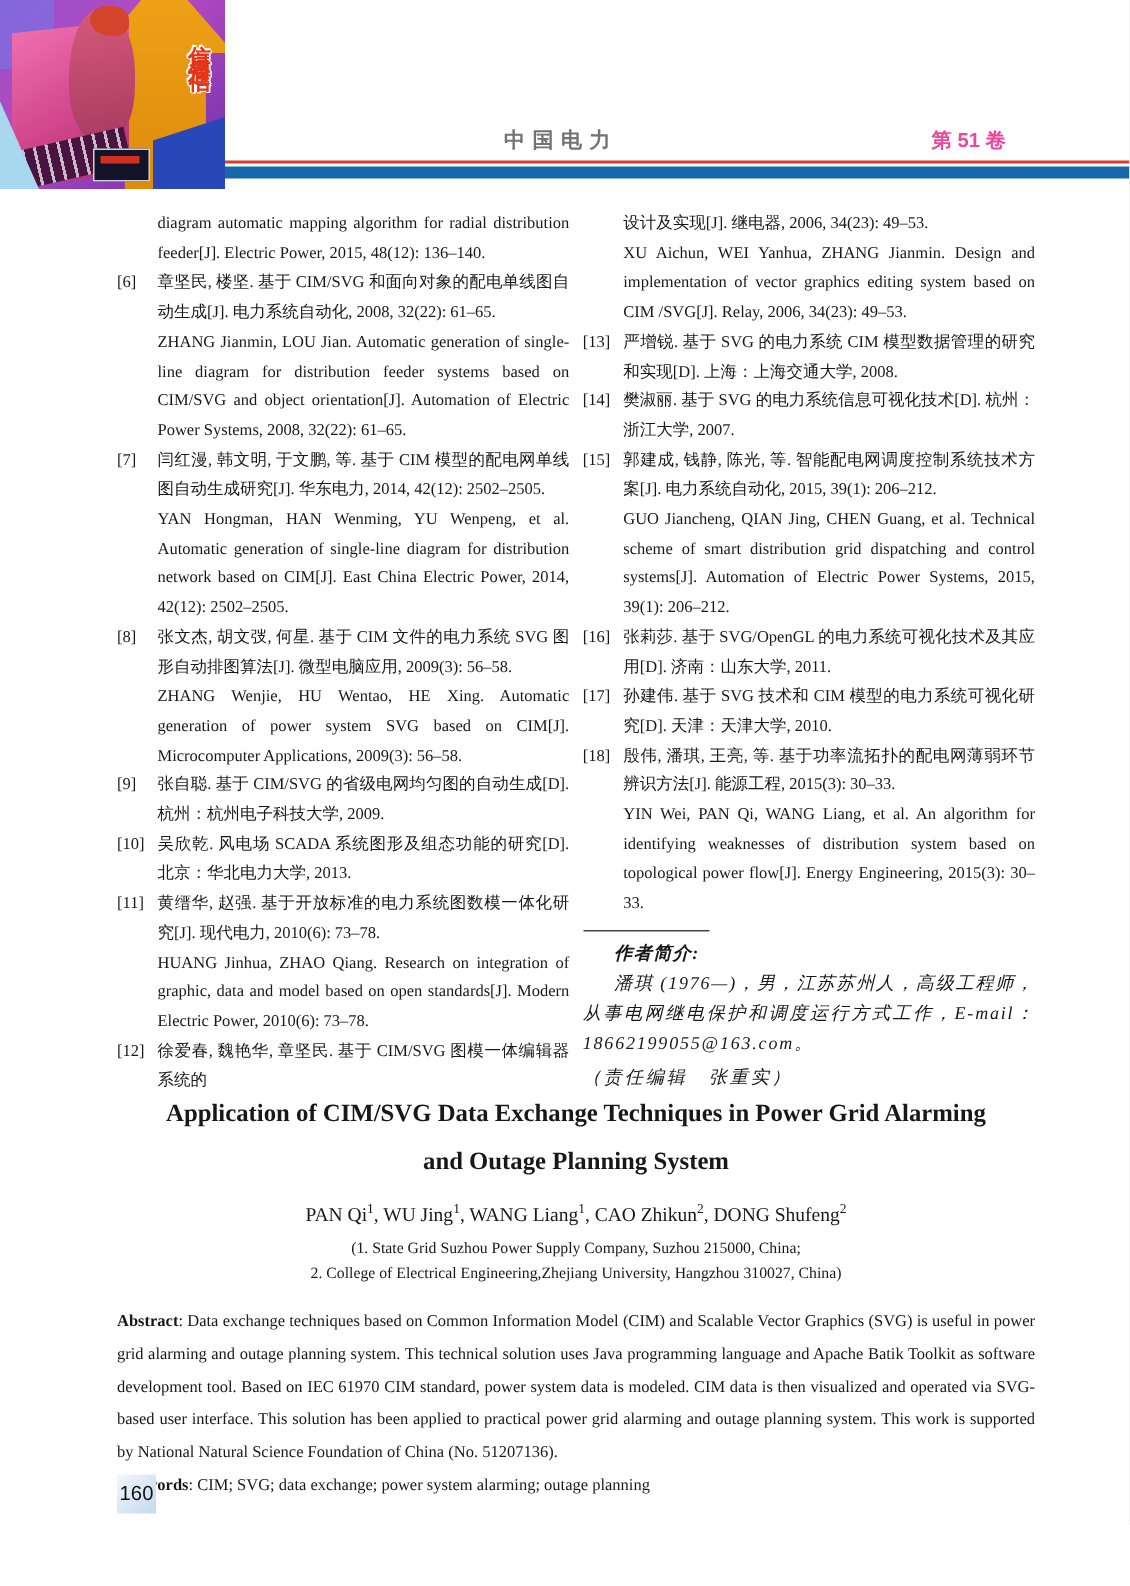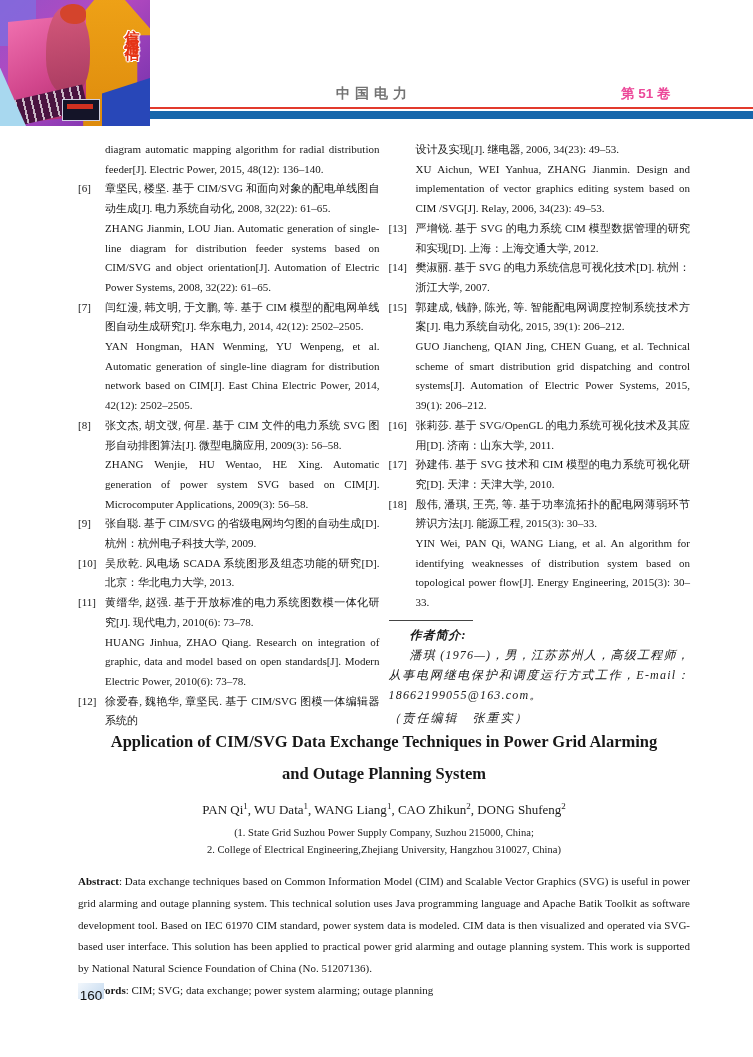--- a/index.html
+++ b/index.html
@@ -92,21 +92,21 @@
   .title { font-size:16.5px; font-weight:bold; text-align:center; line-height:32px; }
   .title-line { display:block; white-space:nowrap;text-align:center; }
   .authors { text-align:center; font-size:13px; margin-top:7px; line-height:18px; }
   .authors sup { font-size:9px; }
   .affils { text-align:center; font-size:10.5px; line-height:17px; margin-top:5px; }
   .abstract { margin-top:13px; font-size:11px; line-height:21.7px; text-align:justify; }
   .keywords { font-size:11px; line-height:21.7px; text-align:left; }
 
   
   .page-num {
-    position:absolute; left:78px; top:983px; width:26px; height:16px;
+    position:absolute; left:78px; top:983px; width:26px; height:26px;
     background:linear-gradient(135deg,#f2f7fc 0%,#d6e5f4 60%,#c3d8ee 100%);
     text-align:center; line-height:26px;
     font-family:"Liberation Sans","DejaVu Sans",sans-serif; font-size:13.5px; color:#111;
   }
 </style>
 </head>
 <body>
 
 <div class="page">
 
@@ -143,21 +143,21 @@
         <li class="ref"><span class="ref-label">[10]</span><span>吴欣乾. 风电场 SCADA 系统图形及组态功能的研究[D]. 北京：华北电力大学, 2013.</span></li>
         <li class="ref"><span class="ref-label">[11]</span><span>黄缙华, 赵强. 基于开放标准的电力系统图数模一体化研究[J]. 现代电力, 2010(6): 73–78.</span></li>
         <li class="ref"><span class="ref-label"></span><span>HUANG Jinhua, ZHAO Qiang. Research on integration of graphic, data and model based on open standards[J]. Modern Electric Power, 2010(6): 73–78.</span></li>
         <li class="ref"><span class="ref-label">[12]</span><span>徐爱春, 魏艳华, 章坚民. 基于 CIM/SVG 图模一体编辑器系统的</span></li>
       </ul>
     </div>
     <div class="col">
       <ul>
         <li class="ref"><span class="ref-label"></span><span>设计及实现[J]. 继电器, 2006, 34(23): 49–53.</span></li>
         <li class="ref"><span class="ref-label"></span><span>XU Aichun, WEI Yanhua, ZHANG Jianmin. Design and implementation of vector graphics editing system based on CIM /SVG[J]. Relay, 2006, 34(23): 49–53.</span></li>
-        <li class="ref"><span class="ref-label">[13]</span><span>严增锐. 基于 SVG 的电力系统 CIM 模型数据管理的研究和实现[D]. 上海：上海交通大学, 2012.</span></li>
+        <li class="ref"><span class="ref-label">[13]</span><span>严增锐. 基于 SVG 的电力系统 CIM 模型数据管理的研究和实现[D]. 上海：上海交通大学, 2008.</span></li>
         <li class="ref"><span class="ref-label">[14]</span><span>樊淑丽. 基于 SVG 的电力系统信息可视化技术[D]. 杭州：浙江大学, 2007.</span></li>
         <li class="ref"><span class="ref-label">[15]</span><span>郭建成, 钱静, 陈光, 等. 智能配电网调度控制系统技术方案[J]. 电力系统自动化, 2015, 39(1): 206–212.</span></li>
         <li class="ref"><span class="ref-label"></span><span>GUO Jiancheng, QIAN Jing, CHEN Guang, et al. Technical scheme of smart distribution grid dispatching and control systems[J]. Automation of Electric Power Systems, 2015, 39(1): 206–212.</span></li>
         <li class="ref"><span class="ref-label">[16]</span><span>张莉莎. 基于 SVG/OpenGL 的电力系统可视化技术及其应用[D]. 济南：山东大学, 2011.</span></li>
         <li class="ref"><span class="ref-label">[17]</span><span>孙建伟. 基于 SVG 技术和 CIM 模型的电力系统可视化研究[D]. 天津：天津大学, 2010.</span></li>
         <li class="ref"><span class="ref-label">[18]</span><span>殷伟, 潘琪, 王亮, 等. 基于功率流拓扑的配电网薄弱环节辨识方法[J]. 能源工程, 2015(3): 30–33.</span></li>
         <li class="ref"><span class="ref-label"></span><span>YIN Wei, PAN Qi, WANG Liang, et al. An algorithm for identifying weaknesses of distribution system based on topological power flow[J]. Energy Engineering, 2015(3): 30–33.</span></li>
       </ul>
 
       <div class="bio">
@@ -168,21 +168,21 @@
       </div>
     </div>
   </div>
 
   <div class="article">
     <h1 class="title">
       <span class="title-line">Application of CIM/SVG Data Exchange Techniques in Power Grid Alarming</span>
       <span class="title-line">and Outage Planning System</span>
     </h1>
     <div class="authors">
-      <span class="author"><span>PAN Qi</span><sup>1</sup><span>, </span></span><span class="author"><span>WU Data</span><sup>1</sup><span>, </span></span><span class="author"><span>WANG Liang</span><sup>1</sup><span>, </span></span><span class="author"><span>CAO Zhikun</span><sup>2</sup><span>, </span></span><span class="author"><span>DONG Shufeng</span><sup>2</sup><span></span></span>
+      <span class="author"><span>PAN Qi</span><sup>1</sup><span>, </span></span><span class="author"><span>WU Jing</span><sup>1</sup><span>, </span></span><span class="author"><span>WANG Liang</span><sup>1</sup><span>, </span></span><span class="author"><span>CAO Zhikun</span><sup>2</sup><span>, </span></span><span class="author"><span>DONG Shufeng</span><sup>2</sup><span></span></span>
     </div>
     <div class="affils">
       <div>(1. State Grid Suzhou Power Supply Company, Suzhou 215000, China;</div>
       <div>2. College of Electrical Engineering,Zhejiang University, Hangzhou 310027, China)</div>
     </div>
     <p class="abstract"><b>Abstract</b><span>: Data exchange techniques based on Common Information Model (CIM) and Scalable Vector Graphics (SVG) is useful in power grid alarming and outage planning system. This technical solution uses Java programming language and Apache Batik Toolkit as software development tool. Based on IEC 61970 CIM standard, power system data is modeled. CIM data is then visualized and operated via SVG-based user interface. This solution has been applied to practical power grid alarming and outage planning system. This work is supported by National Natural Science Foundation of China (No. 51207136).</span></p>
     <p class="keywords"><b>Keywords</b><span>: CIM; SVG; data exchange; power system alarming; outage planning</span></p>
   </div>
 
   <div class="page-num">160</div>

